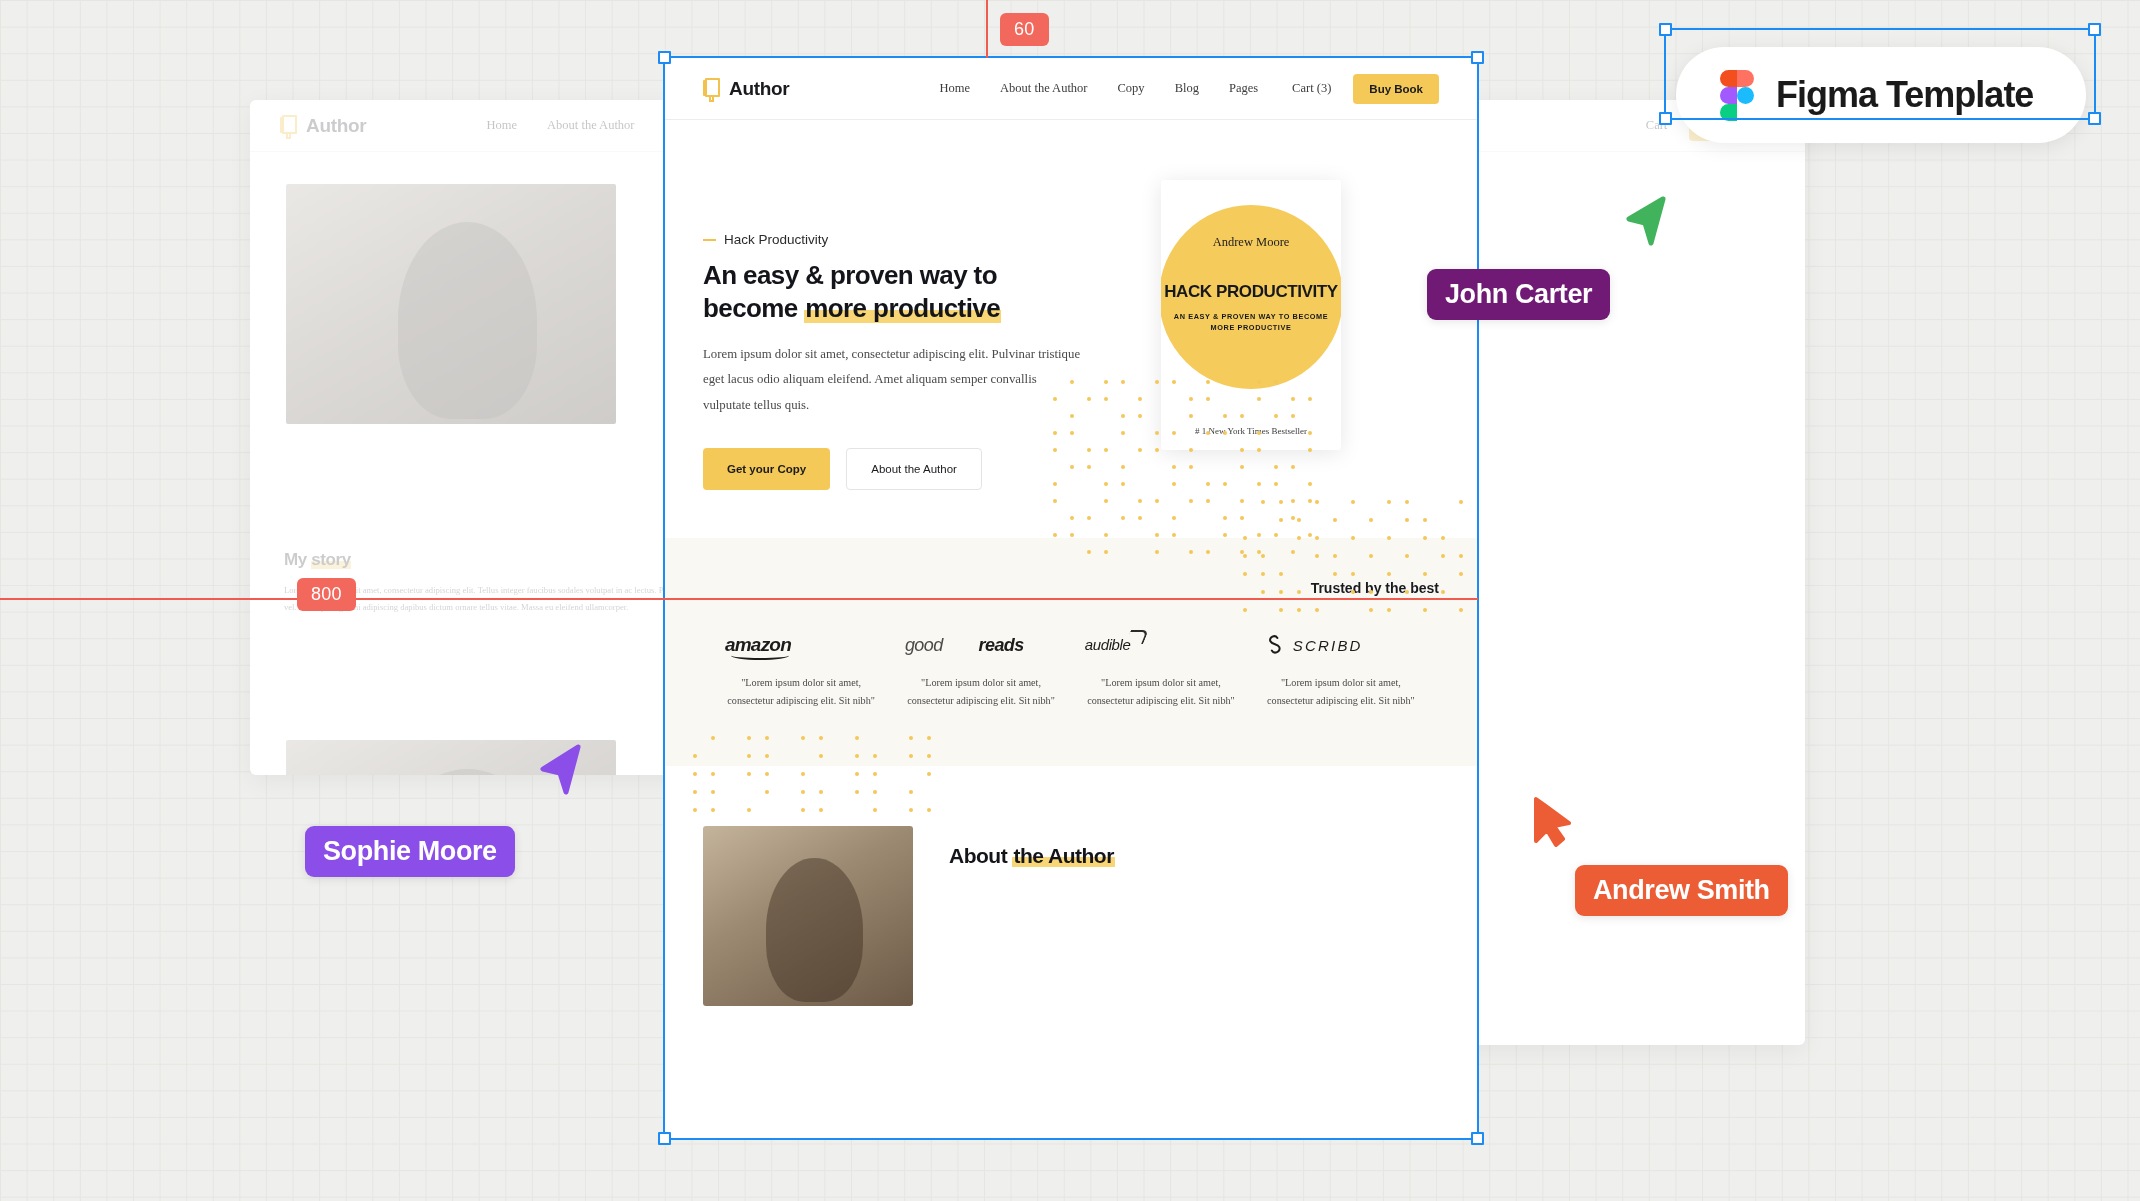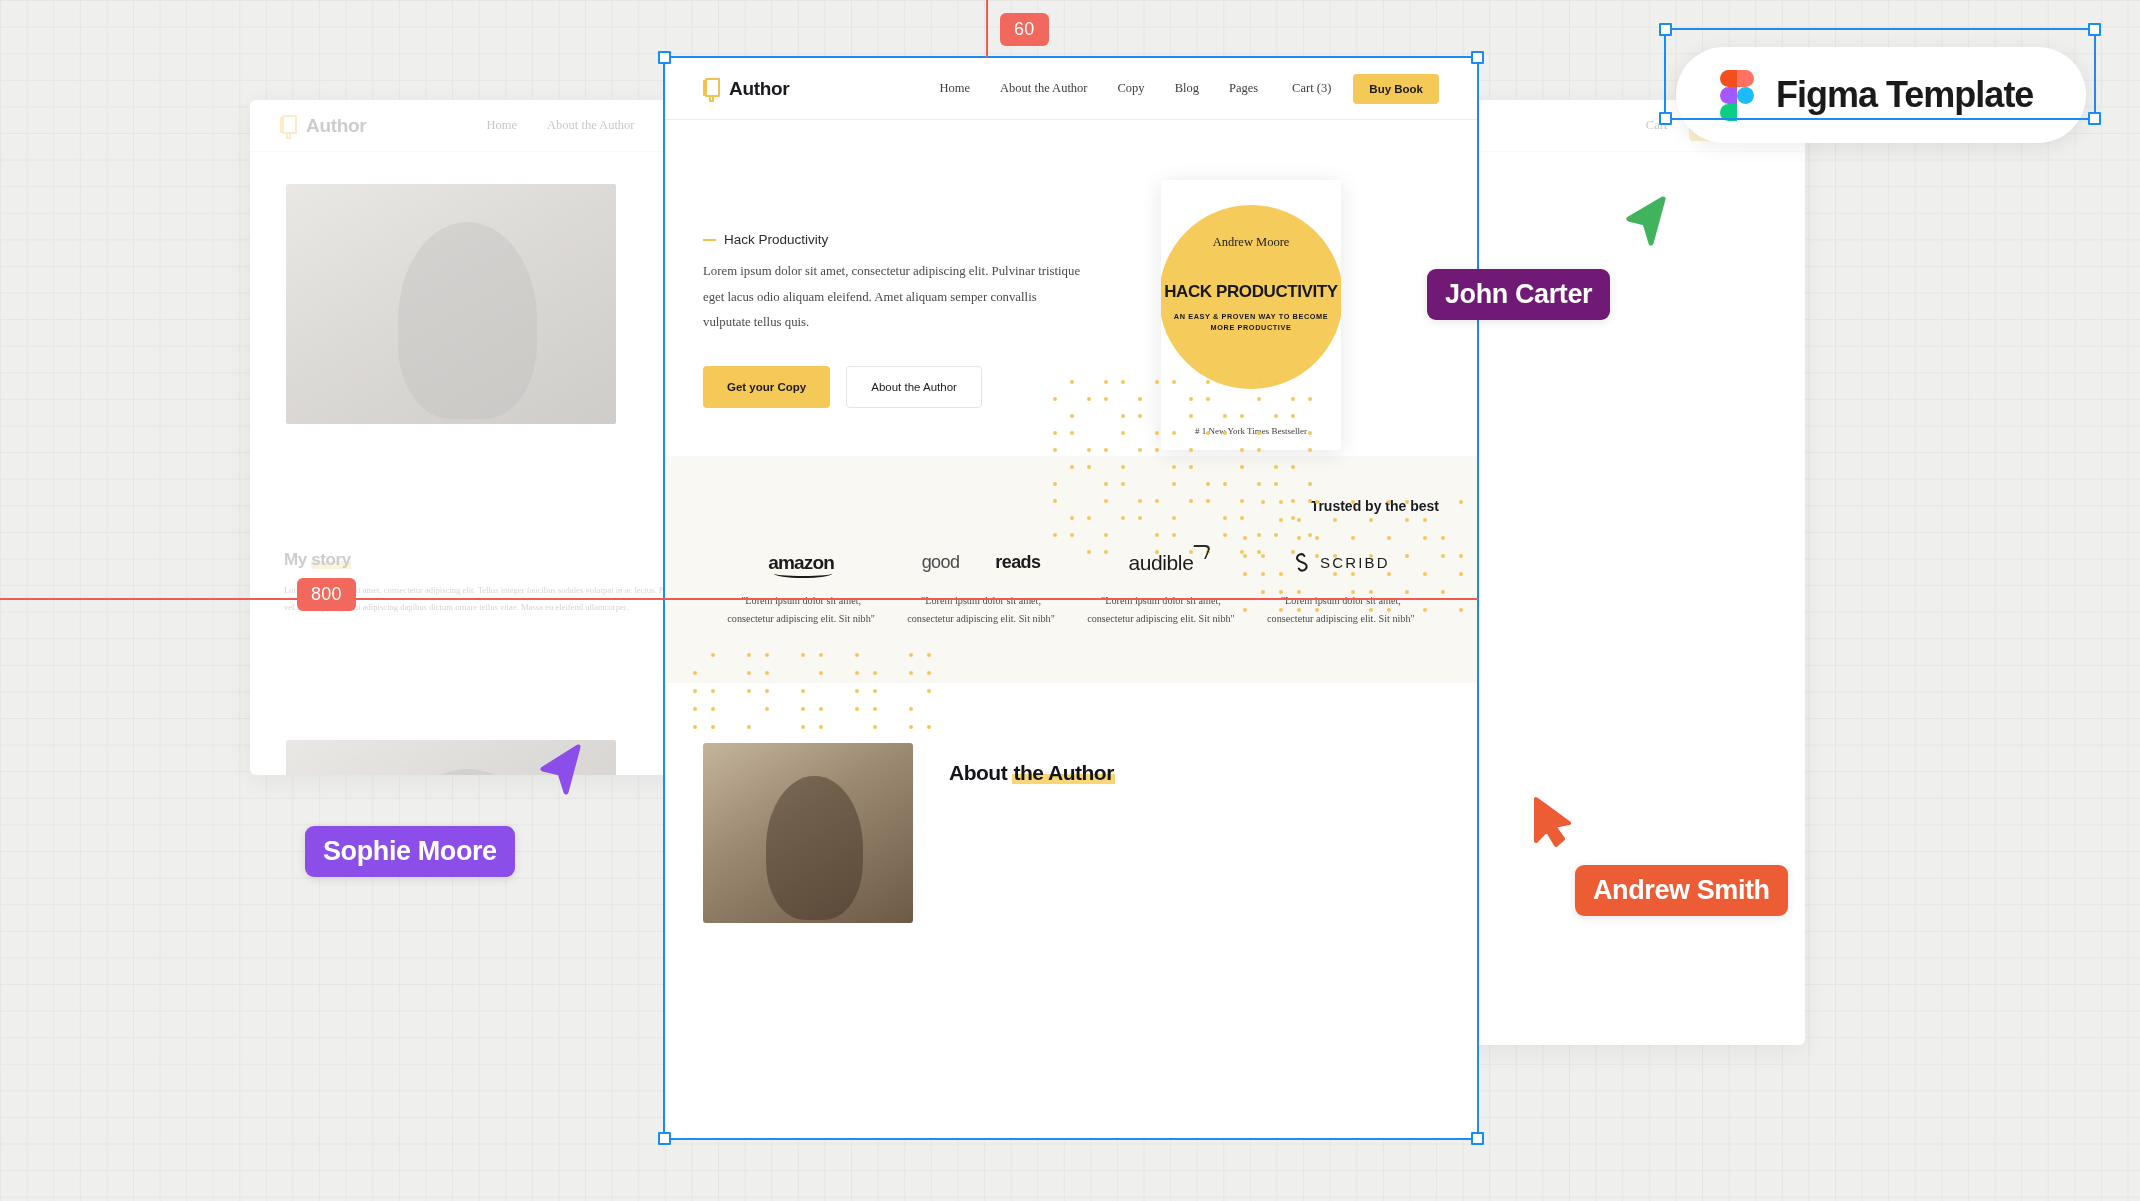--- a/index.html
+++ b/index.html
@@ -166,35 +166,35 @@
   
   .trusted {
     background: #faf8f3; padding: 42px 38px 56px 38px; margin-top: 48px;
   }
   .trusted-title {
     text-align: right; font-size: 14px; font-weight: bold;
     color: #1a1b1f; margin-bottom: 34px;
   }
   .logo-row { display: flex; justify-content: space-between; padding: 0 22px; }
   .logo-col { width: 22%; text-align: center; }
-  .logo-mark { height: 30px; display: flex; align-items: center; justify-content: center; margin-bottom: 14px; }
+  .logo-mark { height: 30px; display: flex; align-items: center; justify-content: flex-start; margin-bottom: 14px; font-style: italic; }
   .logo-quote {
     font-family: "Liberation Serif", serif;
     font-size: 10.2px; line-height: 1.75; color: #4a4a4a;
   }
   .amazon-wrap { position: relative; }
   .amazon-txt { font-size: 19px; font-weight: bold; color: #1c1c1c; letter-spacing: -0.8px; }
   .amazon-smile {
     position: absolute; left: 6px; right: 2px; bottom: -4px; height: 9px;
     border-bottom: 2px solid #1c1c1c; border-radius: 0 0 60% 60%;
   }
   .goodreads-txt { font-size: 18px; color: #4a4a4a; letter-spacing: -0.6px; }
   .goodreads-txt b { color: #1c1c1c; font-weight: bold; padding-left: 36px; }
   .audible-wrap { position: relative; }
-  .audible-txt { font-size: 21px; color: #1c1c1c; letter-spacing: -0.4px; }
+  .audible-txt { font-size: 15px; color: #1c1c1c; letter-spacing: -0.4px; }
   .audible-swoosh {
     position: absolute; right: -16px; top: -6px;
     width: 18px; height: 14px;
     border-top: 2px solid #2b2b2b; border-right: 2px solid #2b2b2b;
     transform: skewX(-22deg); border-radius: 0 6px 0 0;
   }
   .scribd-wrap { display: flex; align-items: center; gap: 9px; }
   .scribd-txt { font-size: 15px; color: #1c1c1c; letter-spacing: 2.2px; }
 
   
@@ -374,20 +374,24 @@
       <button class="buy-btn">Buy Book</button>
     </div>
   </div>
 
   <div class="hero">
     <div class="hero-left">
       <div class="eyebrow">
         <span class="dash"></span>
         <span>Hack Productivity</span>
       </div>
+      <h1 class="hero-title">
+        <span>An easy &amp; proven way to</span><br>
+        <span>become </span><span class="hl">more productive</span>
+      </h1>
       <p class="hero-body">Lorem ipsum dolor sit amet, consectetur adipiscing elit. Pulvinar tristique eget lacus odio aliquam eleifend. Amet aliquam semper convallis vulputate tellus quis.</p>
       <div class="hero-btns">
         <button class="btn-primary">Get your Copy</button>
         <button class="btn-secondary">About the Author</button>
       </div>
     </div>
 
     <div class="hero-right">
       <div class="book-cover">
         <div class="book-circle"></div>

